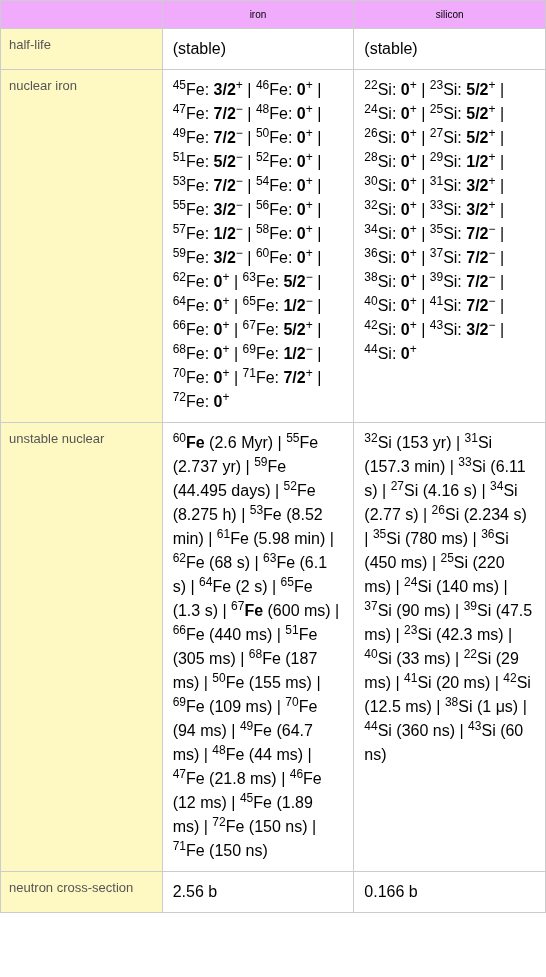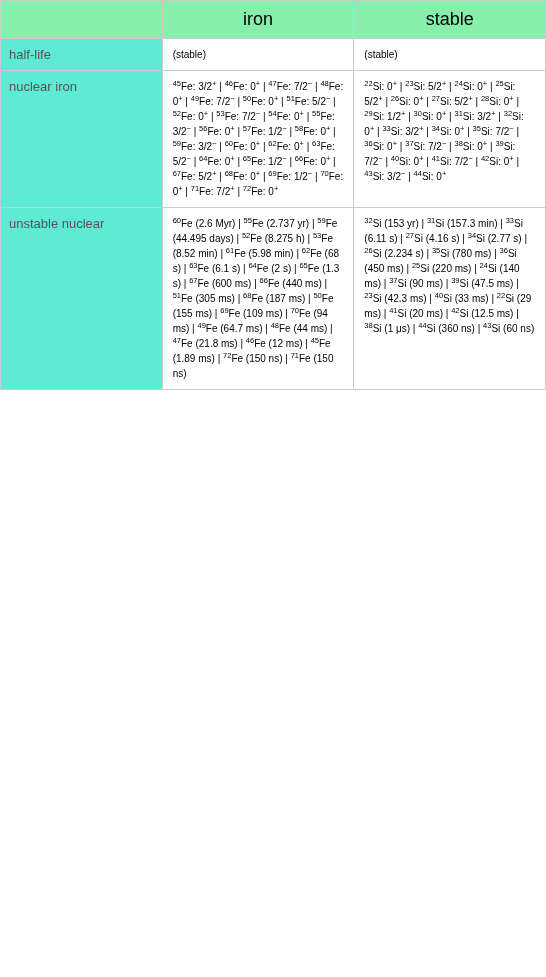--- a/index.html
+++ b/index.html
@@ -12,53 +12,53 @@
     table {
       width: 546px;
       border-collapse: collapse;
     }
     th, td {
       border: 1px solid #ccc;
       padding: 8px 10px;
       vertical-align: top;
     }
     th {
-      background: #86efac;
+      background: #f0abfc;
       font-weight: normal;
       text-align: center;
-      font-size: 18px;
+      font-size: 10px;
     }
     td.label-col {
       width: 140px;
       color: #555;
       font-size: 13px;
-      background: #5eead4;
+      background: #fef9c3;
       padding-left: 8px;
     }
     td.data-col {
       width: 166px;
-      font-size: 10px;
+      font-size: 16px;
       line-height: 1.5;
     }
     sup {
       font-size: 0.75em;
       vertical-align: super;
       line-height: 0;
     }
-    .bold { font-weight: normal; }
+    .bold { font-weight: bold; }
   </style>
 </head>
 <body>
 
 <table>
   <thead>
     <tr>
       <th></th>
       <th>iron</th>
-      <th>stable</th>
+      <th>silicon</th>
     </tr>
   </thead>
   <tbody>
 
     <tr>
       <td class="label-col">half-life</td>
       <td class="data-col">(stable)</td>
       <td class="data-col">(stable)</td>
     </tr>
 
@@ -76,15 +76,20 @@
     <tr>
       <td class="label-col">unstable nuclear</td>
       <td class="data-col">
         <sup>60</sup><span class="bold">Fe</span> (2.6 Myr) | <sup>55</sup>Fe (2.737 yr) | <sup>59</sup>Fe (44.495 days) | <sup>52</sup>Fe (8.275 h) | <sup>53</sup>Fe (8.52 min) | <sup>61</sup>Fe (5.98 min) | <sup>62</sup>Fe (68 s) | <sup>63</sup>Fe (6.1 s) | <sup>64</sup>Fe (2 s) | <sup>65</sup>Fe (1.3 s) | <sup>67</sup><span class="bold">Fe</span> (600 ms) | <sup>66</sup>Fe (440 ms) | <sup>51</sup>Fe (305 ms) | <sup>68</sup>Fe (187 ms) | <sup>50</sup>Fe (155 ms) | <sup>69</sup>Fe (109 ms) | <sup>70</sup>Fe (94 ms) | <sup>49</sup>Fe (64.7 ms) | <sup>48</sup>Fe (44 ms) | <sup>47</sup>Fe (21.8 ms) | <sup>46</sup>Fe (12 ms) | <sup>45</sup>Fe (1.89 ms) | <sup>72</sup>Fe (150 ns) | <sup>71</sup>Fe (150 ns)
       </td>
       <td class="data-col">
         <sup>32</sup>Si (153 yr) | <sup>31</sup>Si (157.3 min) | <sup>33</sup>Si (6.11 s) | <sup>27</sup>Si (4.16 s) | <sup>34</sup>Si (2.77 s) | <sup>26</sup>Si (2.234 s) | <sup>35</sup>Si (780 ms) | <sup>36</sup>Si (450 ms) | <sup>25</sup>Si (220 ms) | <sup>24</sup>Si (140 ms) | <sup>37</sup>Si (90 ms) | <sup>39</sup>Si (47.5 ms) | <sup>23</sup>Si (42.3 ms) | <sup>40</sup>Si (33 ms) | <sup>22</sup>Si (29 ms) | <sup>41</sup>Si (20 ms) | <sup>42</sup>Si (12.5 ms) | <sup>38</sup>Si (1 μs) | <sup>44</sup>Si (360 ns) | <sup>43</sup>Si (60 ns)
       </td>
     </tr>
 
+    <tr>
+      <td class="label-col">neutron cross-section</td>
+      <td class="data-col">2.56 b</td>
+      <td class="data-col">0.166 b</td>
+    </tr>
 
   </tbody>
 </table>
 
 </body></html>

